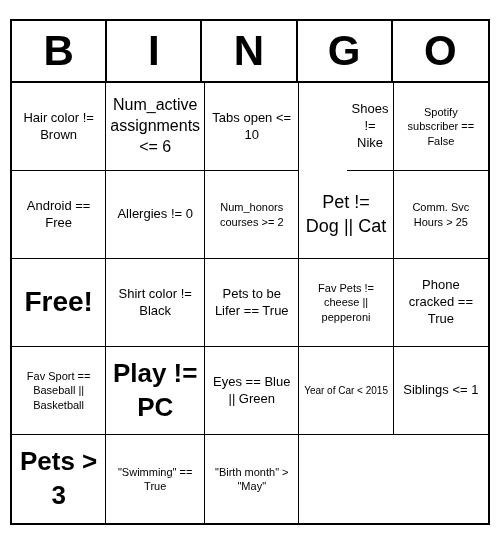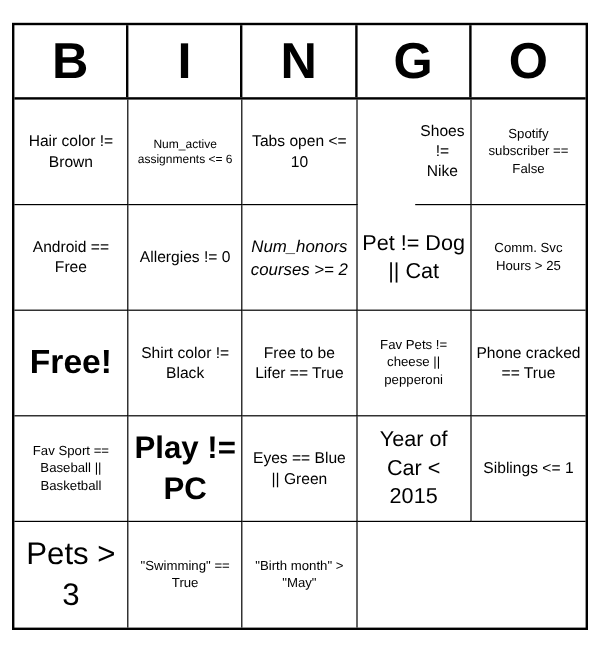--- a/index.html
+++ b/index.html
@@ -65,36 +65,36 @@
 <div class="bingo-card">
   <div class="bingo-header">
   <div class="bingo-header-cell">B</div>
       <div class="bingo-header-cell">I</div>
       <div class="bingo-header-cell">N</div>
       <div class="bingo-header-cell">G</div>
       <div class="bingo-header-cell">O</div>
     </div>
   <div class="bingo-grid">
   <div class="bingo-cell" style="font-size: 13px;">Hair color != Brown</div>
-      <div class="bingo-cell" style="font-size: 10px;">Num_active assignments &lt;= 6</div>
+      <div class="bingo-cell" style="font-size: 16px;">Num_active assignments &lt;= 6</div>
       <div class="bingo-cell" style="font-size: 13px;">Tabs open &lt;= 10</div>
       <div class="bingo-cell" style="font-size: 13px; margin-left: 48px;">Shoes != Nike</div>
       <div class="bingo-cell" style="font-size: 11px;">Spotify subscriber == False</div>
       <div class="bingo-cell" style="font-size: 13px;">Android == Free</div>
       <div class="bingo-cell" style="font-size: 13px;">Allergies != 0</div>
-      <div class="bingo-cell" style="font-size: 14px; font-style: italic;">Num_honors courses &gt;= 2</div>
+      <div class="bingo-cell" style="font-size: 11px;">Num_honors courses &gt;= 2</div>
       <div class="bingo-cell" style="font-size: 18px;">Pet != Dog || Cat</div>
       <div class="bingo-cell" style="font-size: 11px;">Comm. Svc Hours &gt; 25</div>
       <div class="bingo-cell free" style="font-size: 28px; font-weight: bold;">Free!</div>
       <div class="bingo-cell" style="font-size: 13px;">Shirt color != Black</div>
-      <div class="bingo-cell" style="font-size: 13px;">Free to be Lifer == True</div>
+      <div class="bingo-cell" style="font-size: 13px;">Pets to be Lifer == True</div>
       <div class="bingo-cell" style="font-size: 11px;">Fav Pets != cheese || pepperoni</div>
       <div class="bingo-cell" style="font-size: 13px;">Phone cracked == True</div>
       <div class="bingo-cell" style="font-size: 11px;">Fav Sport == Baseball || Basketball</div>
       <div class="bingo-cell" style="font-size: 26px; font-weight: bold;">Play != PC</div>
       <div class="bingo-cell" style="font-size: 13px;">Eyes == Blue || Green</div>
-      <div class="bingo-cell" style="font-size: 18px;">Year of Car &lt; 2015</div>
+      <div class="bingo-cell" style="font-size: 10px;">Year of Car &lt; 2015</div>
       <div class="bingo-cell" style="font-size: 13px;">Siblings &lt;= 1</div>
-      <div class="bingo-cell" style="font-size: 26px; font-weight: normal;">Pets &gt; 3</div>
+      <div class="bingo-cell" style="font-size: 26px; font-weight: bold;">Pets &gt; 3</div>
       <div class="bingo-cell" style="font-size: 11px;">"Swimming" == True</div>
       <div class="bingo-cell" style="font-size: 11px;">"Birth month" &gt; "May"</div>
     </div>
 </div>
 
 </body></html>

